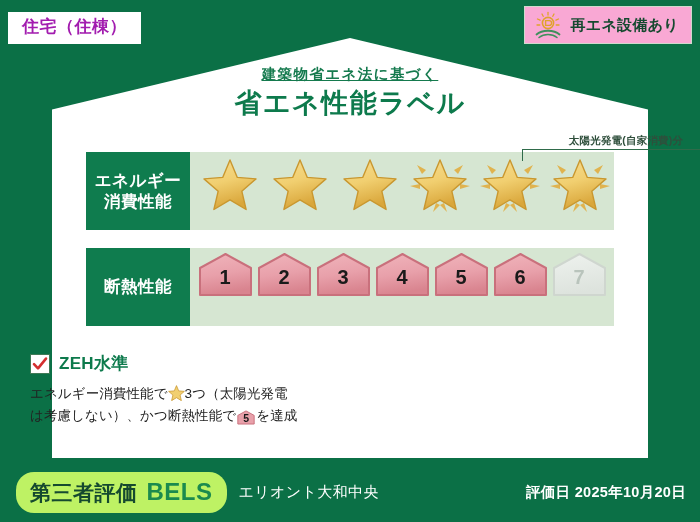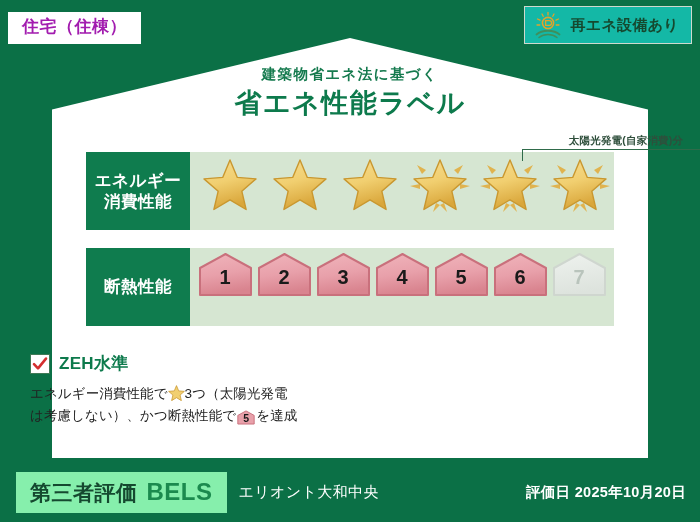--- a/index.html
+++ b/index.html
@@ -31,40 +31,40 @@
     padding: 6px 14px 7px 14px;
     font-size: 17px; font-weight: bold;
     color: #a21caf; letter-spacing: 0.5px;
     line-height: 1.1;
     z-index: 6;
   }
 
   
   .re-badge {
     position: absolute; right: 8px; top: 6px;
-    background: #14b8a6;
+    background: #f9a8d4;
     border: 1px solid #cfd9cd;
     padding: 4px 12px 4px 8px;
     display: flex; align-items: center; gap: 7px;
     z-index: 6;
   }
   .re-badge .txt {
     font-size: 15px; font-weight: bold; color: #15492f;
     letter-spacing: 0.3px;
   }
   .sun-icon { width: 30px; height: 28px; display: block; }
 
   
   .title-wrap {
     position: absolute; left: 0; right: 0; top: 66px;
     text-align: center; z-index: 5;
   }
   .title-sub {
     font-size: 14.5px; font-weight: bold; color: #157a4e;
-    letter-spacing: 1.4px; line-height: 1.2;
+    letter-spacing: 1.4px; line-height: 1.2; text-decoration: underline;
   }
   .title-main {
     margin-top: 4px;
     font-size: 27px; font-weight: bold; color: #0d7a4c;
     letter-spacing: 1.5px; line-height: 1.2;
   }
 
   
   .watermark {
     position: absolute; left: 0; right: 0; top: 236px;
@@ -168,22 +168,22 @@
   }
 
   
   .footer {
     position: absolute; left: 0; bottom: 0; width: 700px; height: 60px;
     background: #0b7046; z-index: 7;
     display: flex; align-items: center;
   }
   .bels-box {
     margin-left: 16px;
-    background: #86efac; padding: 6px 14px;
-    display: flex; align-items: baseline; gap: 9px;
+    background: #bef264; padding: 6px 14px;
+    display: flex; align-items: baseline; gap: 9px; border-radius: 18px;
   }
   .bels-jp { font-size: 21px; font-weight: bold; color: #15492f; letter-spacing: 0.5px; }
   .bels-en { font-size: 24px; font-weight: bold; color: #1b8a4e; letter-spacing: 0.5px; }
   .builder {
     margin-left: 12px; color: #ffffff;
     font-size: 15px; font-weight: normal; letter-spacing: 0.4px;
   }
   .footer-right {
     margin-left: auto; margin-right: 14px; text-align: right; color: #ffffff;
   }

